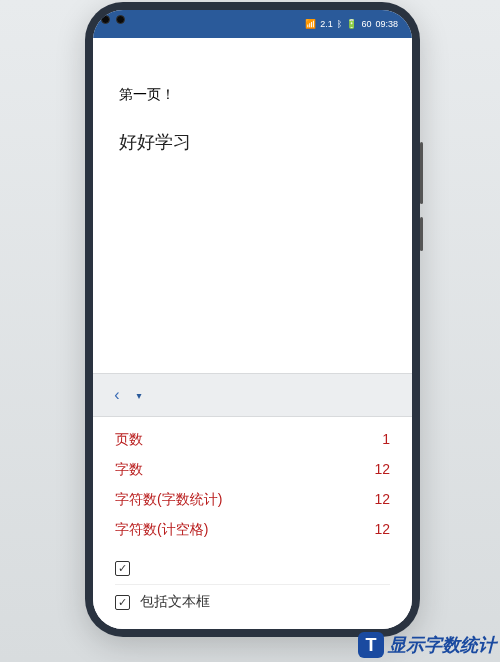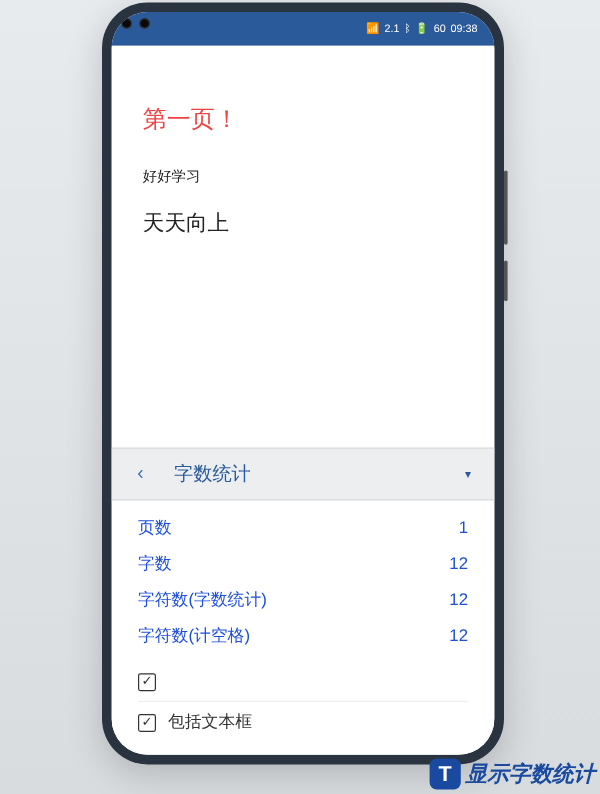--- a/index.html
+++ b/index.html
@@ -51,22 +51,22 @@
       gap: 6px;
     }
     .cam { width: 9px; height: 9px; background: #0a0a0a; border-radius: 50%; border: 1px solid #333; }
     .sicons { display: flex; align-items: center; gap: 4px; font-size: 9px; }
     .doc {
       flex: 1;
       background: #fff;
       padding: 48px 26px 10px 26px;
       color: #333;
     }
-    .doc .l1 { font-size: 20px; color: #ef4444; margin-bottom: 26px; }
-    .doc .l2 { font-size: 12px; color: #222; margin-bottom: 18px; }
+    .doc .l1 { font-size: 14px; color: #000000; margin-bottom: 26px; }
+    .doc .l2 { font-size: 18px; color: #222; margin-bottom: 18px; }
     .doc .l3 { font-size: 18px; color: #222; }
     .panel {
       background: #fff;
     }
     .panel-head {
       height: 44px;
       background: #eceef0;
       border-top: 1px solid #d8dadc;
       border-bottom: 1px solid #d8dadc;
       display: flex;
@@ -85,21 +85,21 @@
       padding-left: 16px;
       color: #2a5a9a;
       font-size: 16px;
     }
     .drop { width: 20px; color: #2a5a9a; font-size: 10px; text-align: center; }
     .stats { padding: 8px 22px 4px 22px; }
     .row {
       display: flex;
       justify-content: space-between;
       font-size: 14px;
-      color: #1d4ed8;
+      color: #b91c1c;
       padding: 6px 0;
     }
     .checks { padding: 4px 22px 10px 22px; }
     .chk {
       display: flex;
       align-items: center;
       gap: 10px;
       font-size: 14px;
       color: #333;
       padding: 8px 0;
@@ -151,27 +151,25 @@
         <span>ᛒ</span>
         <span>🔋</span>
         <span>60</span>
         <span>09:38</span>
       </div>
     </div>
 
     <div class="doc">
       <div class="l1">第一页！</div>
       <div class="l2">好好学习</div>
-      <div class="l3">天天向上</div>
     </div>
 
     <div class="panel">
       <div class="panel-head">
         <div class="back">‹</div>
-        <div class="ptitle">字数统计</div>
         <div class="drop">▾</div>
       </div>
       <div class="stats">
         <div class="row">
           <span>页数</span>
           <span>1</span>
         </div>
         <div class="row">
           <span>字数</span>
           <span>12</span>

